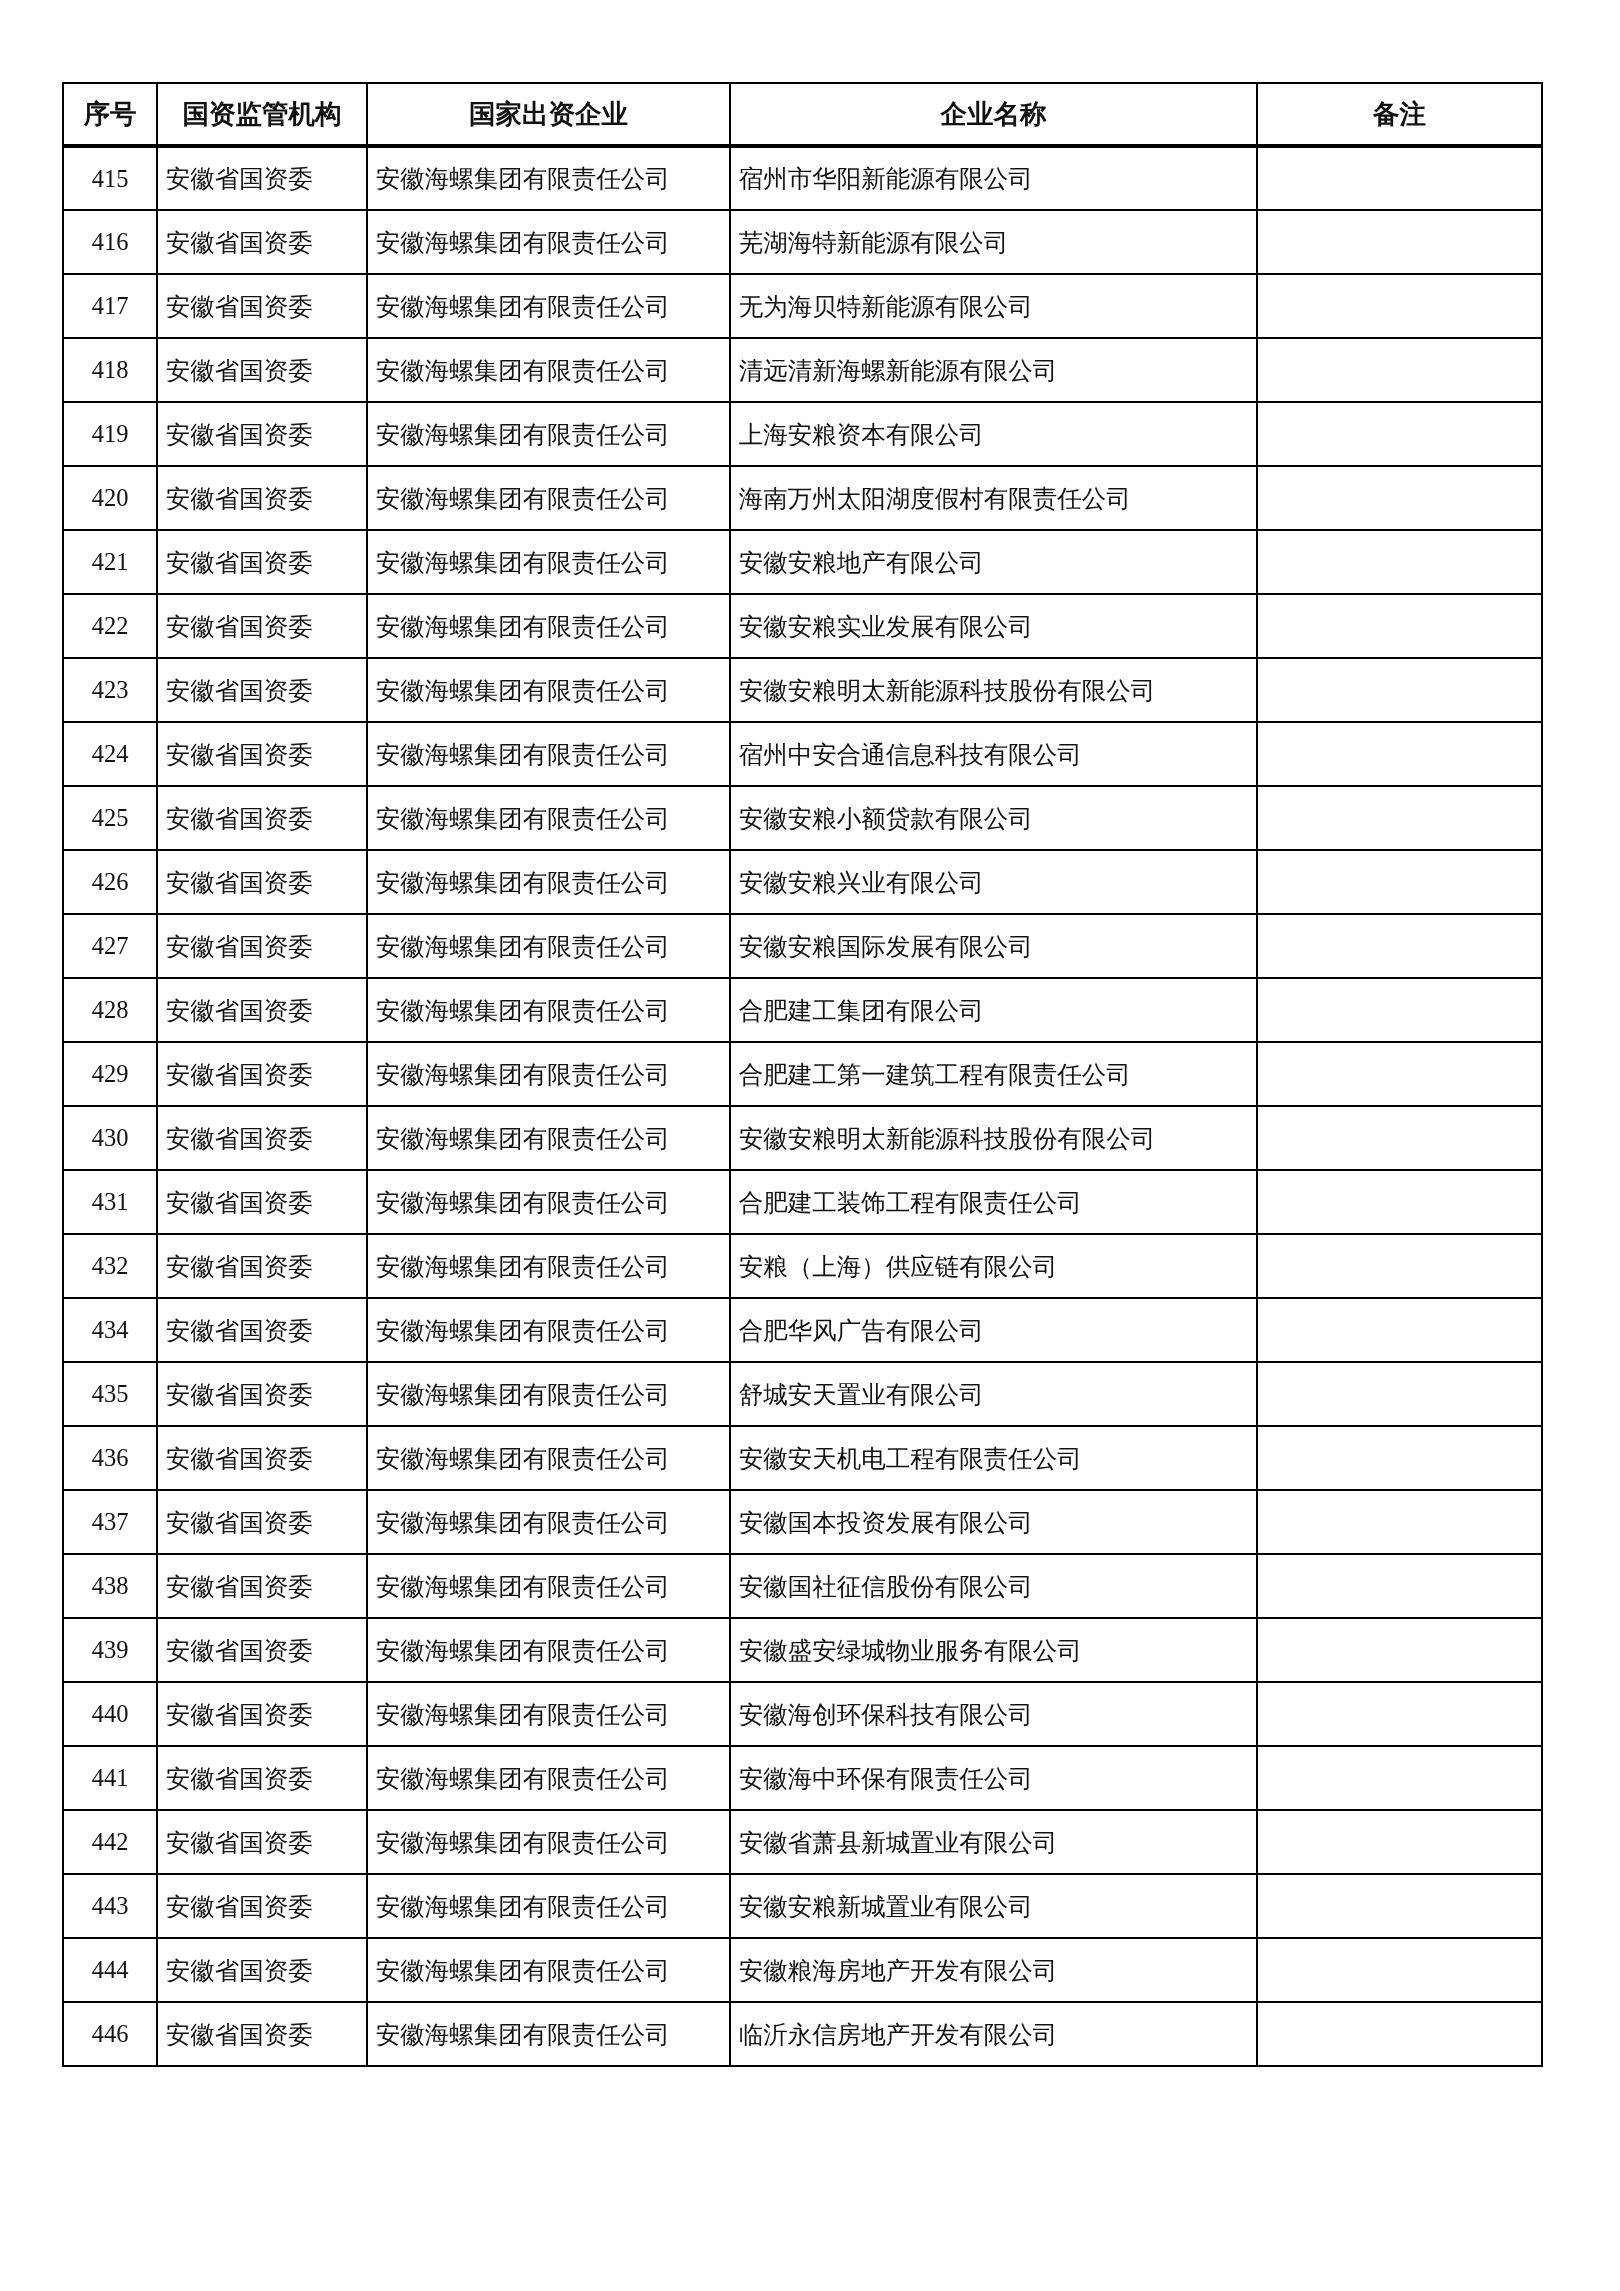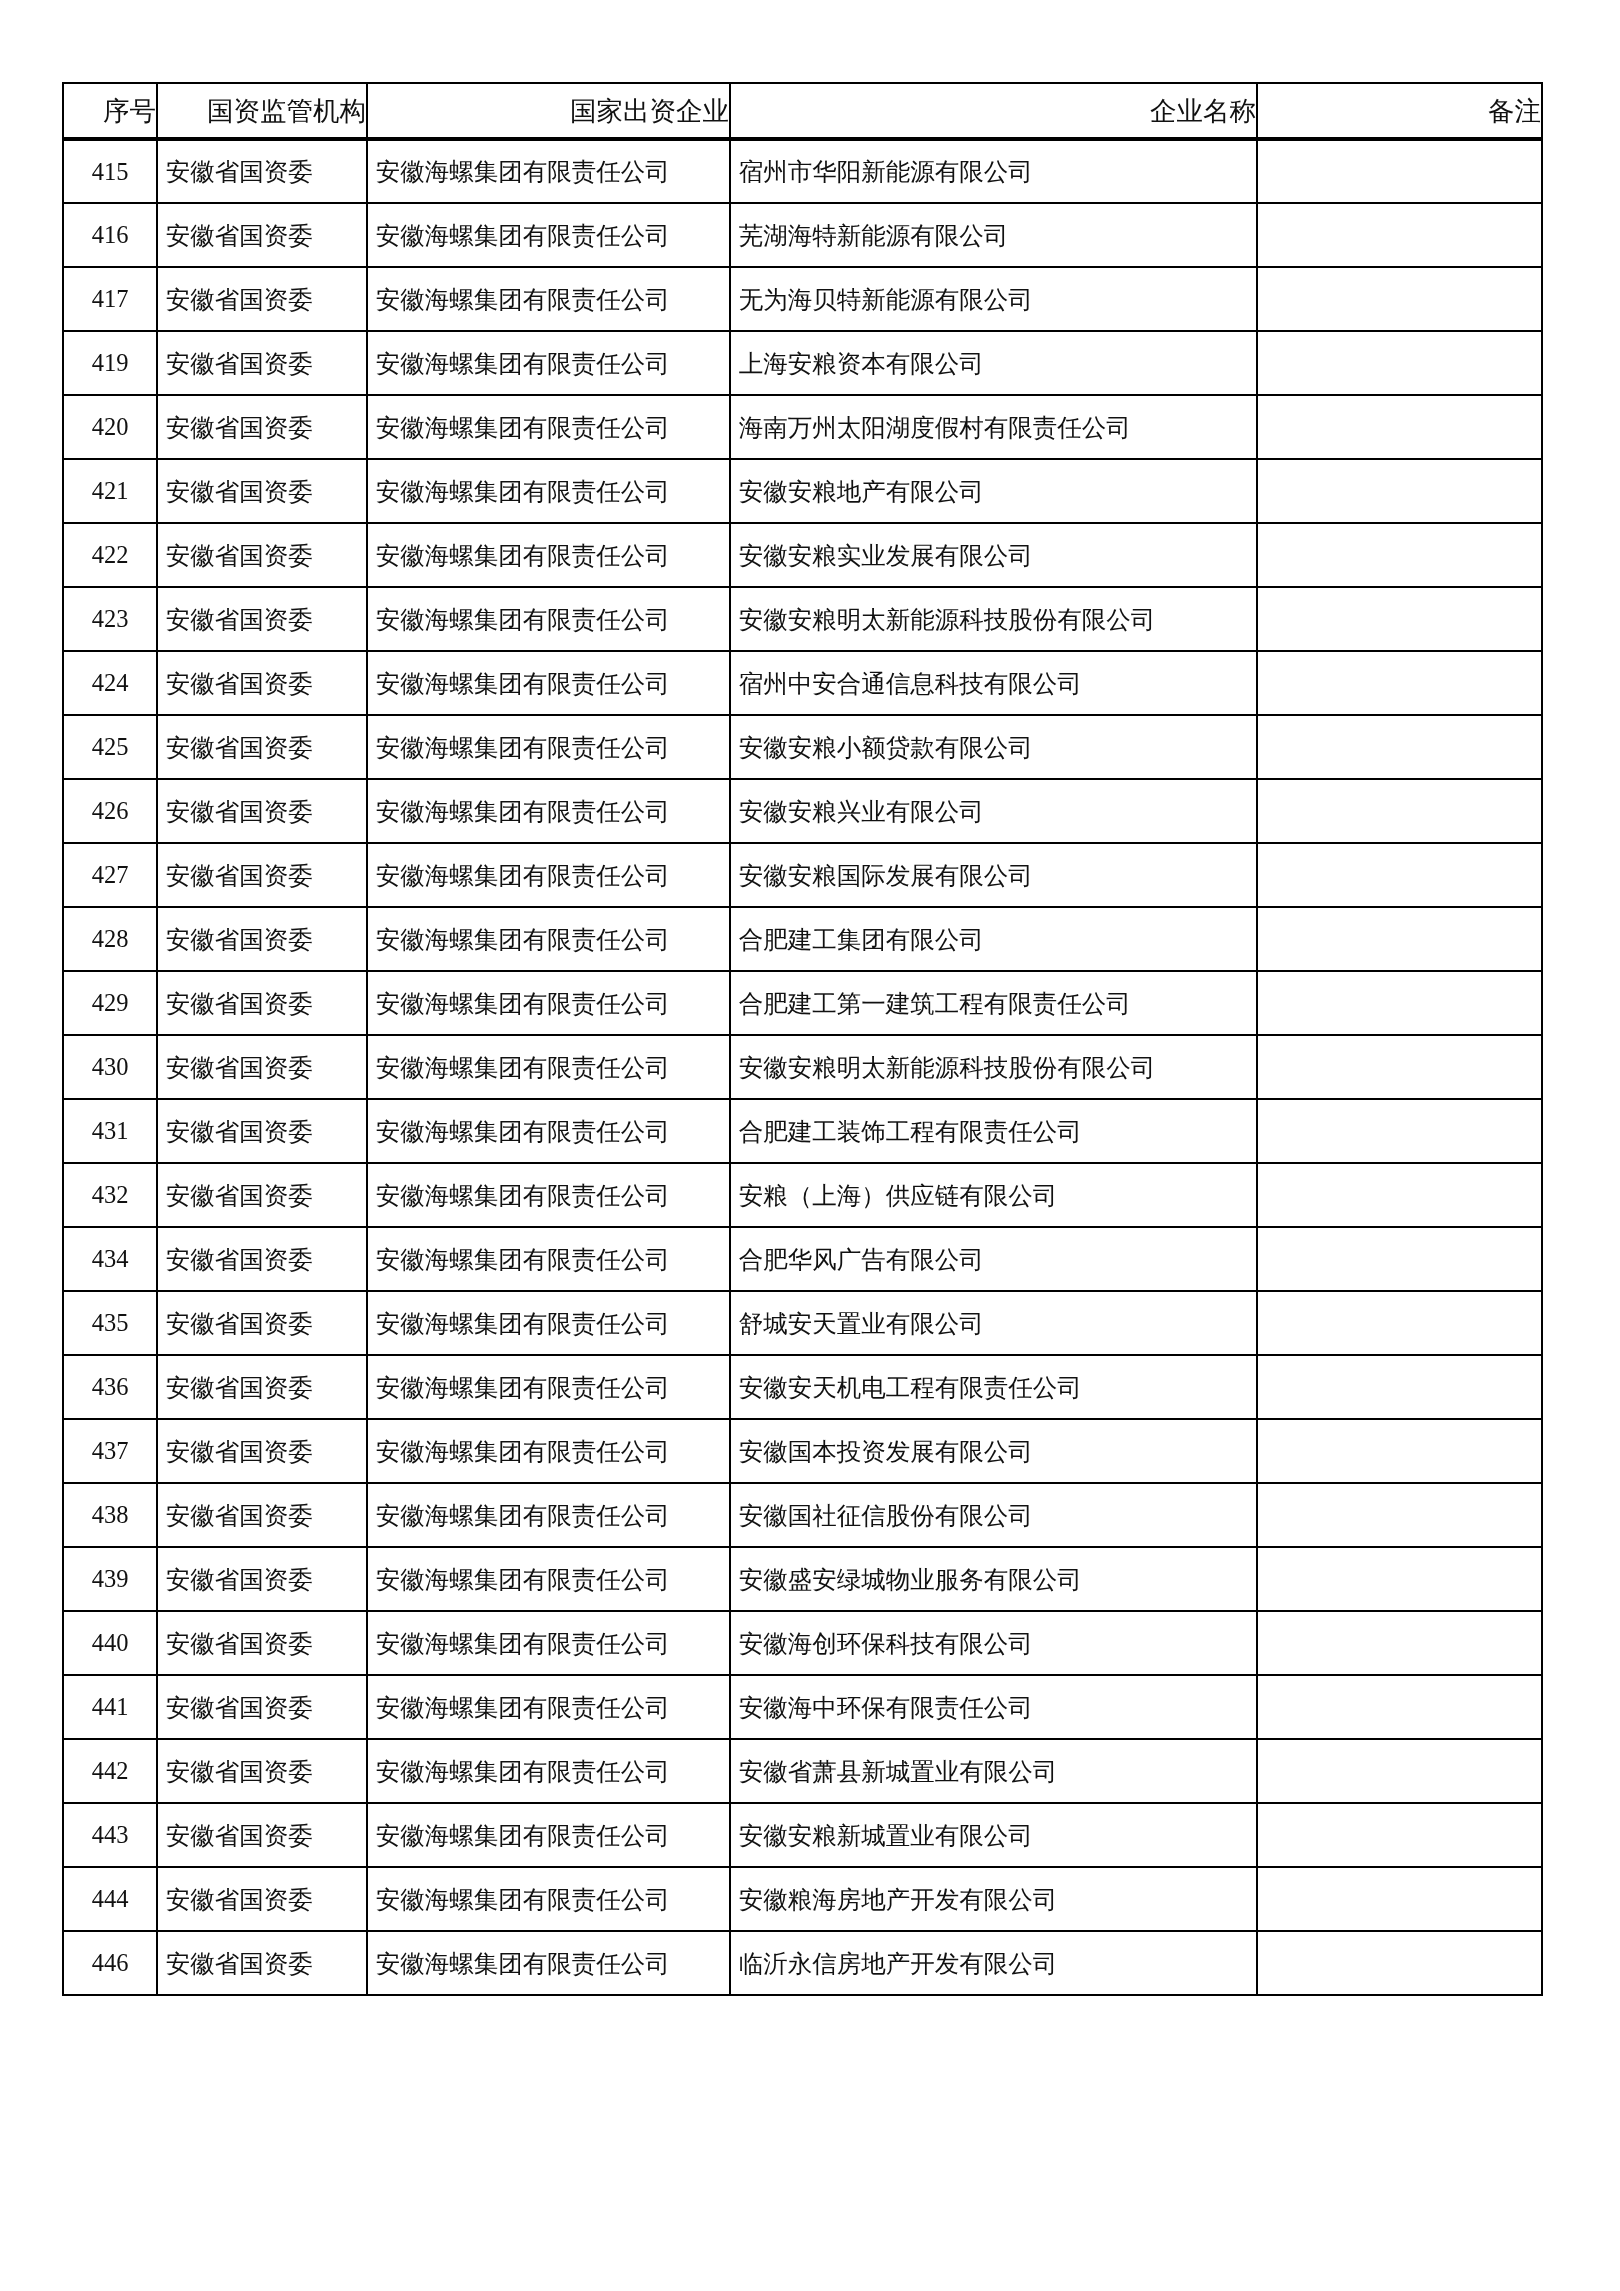--- a/index.html
+++ b/index.html
@@ -27,24 +27,24 @@
     border: 2.9px solid #000000;
     vertical-align: middle;
     overflow: hidden;
     white-space: nowrap;
   }
   .doc-table thead tr {
     height: 56px;
   }
   .doc-table thead th {
     font-size: 26.5px;
-    font-weight: normal;
-    text-align: right;
+    font-weight: bold;
+    text-align: center;
     border-bottom-width: 4.9px;
-    padding: 0;
+    padding: 12px;
   }
   .doc-table tbody tr {
     height: 64px;
   }
   .doc-table tbody td {
     font-size: 24.5px;
     padding: 0;
   }
   .doc-table td.c0 {
     text-align: center;
@@ -95,20 +95,27 @@
         <td class="c4"></td>
       </tr>
       <tr>
         <td class="c0">417</td>
         <td class="c1">安徽省国资委</td>
         <td class="c2">安徽海螺集团有限责任公司</td>
         <td class="c3">无为海贝特新能源有限公司</td>
         <td class="c4"></td>
       </tr>
       <tr>
+        <td class="c0">418</td>
+        <td class="c1">安徽省国资委</td>
+        <td class="c2">安徽海螺集团有限责任公司</td>
+        <td class="c3">清远清新海螺新能源有限公司</td>
+        <td class="c4"></td>
+      </tr>
+      <tr>
         <td class="c0">419</td>
         <td class="c1">安徽省国资委</td>
         <td class="c2">安徽海螺集团有限责任公司</td>
         <td class="c3">上海安粮资本有限公司</td>
         <td class="c4"></td>
       </tr>
       <tr>
         <td class="c0">420</td>
         <td class="c1">安徽省国资委</td>
         <td class="c2">安徽海螺集团有限责任公司</td>

